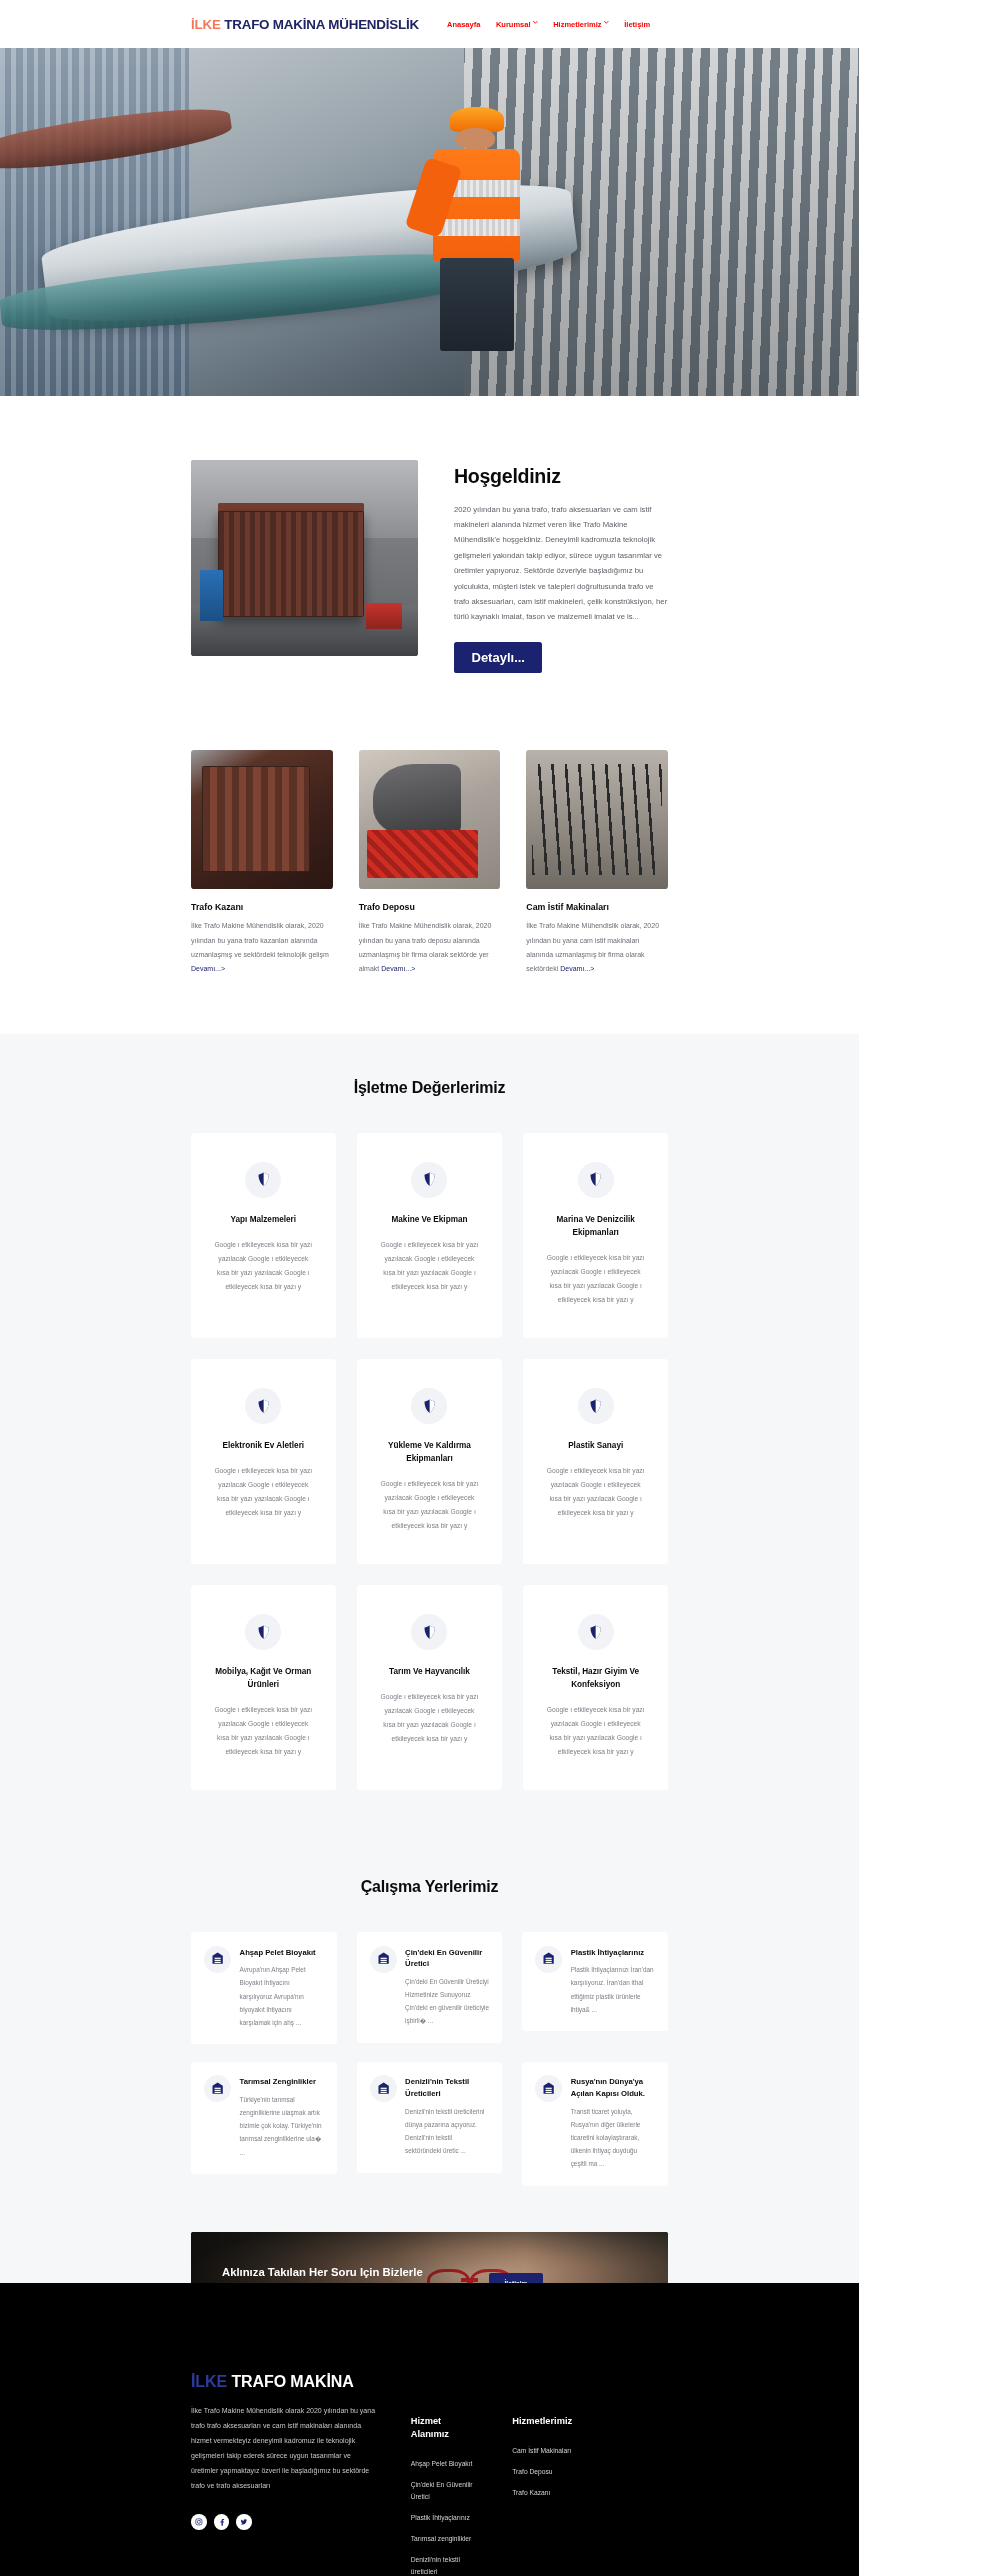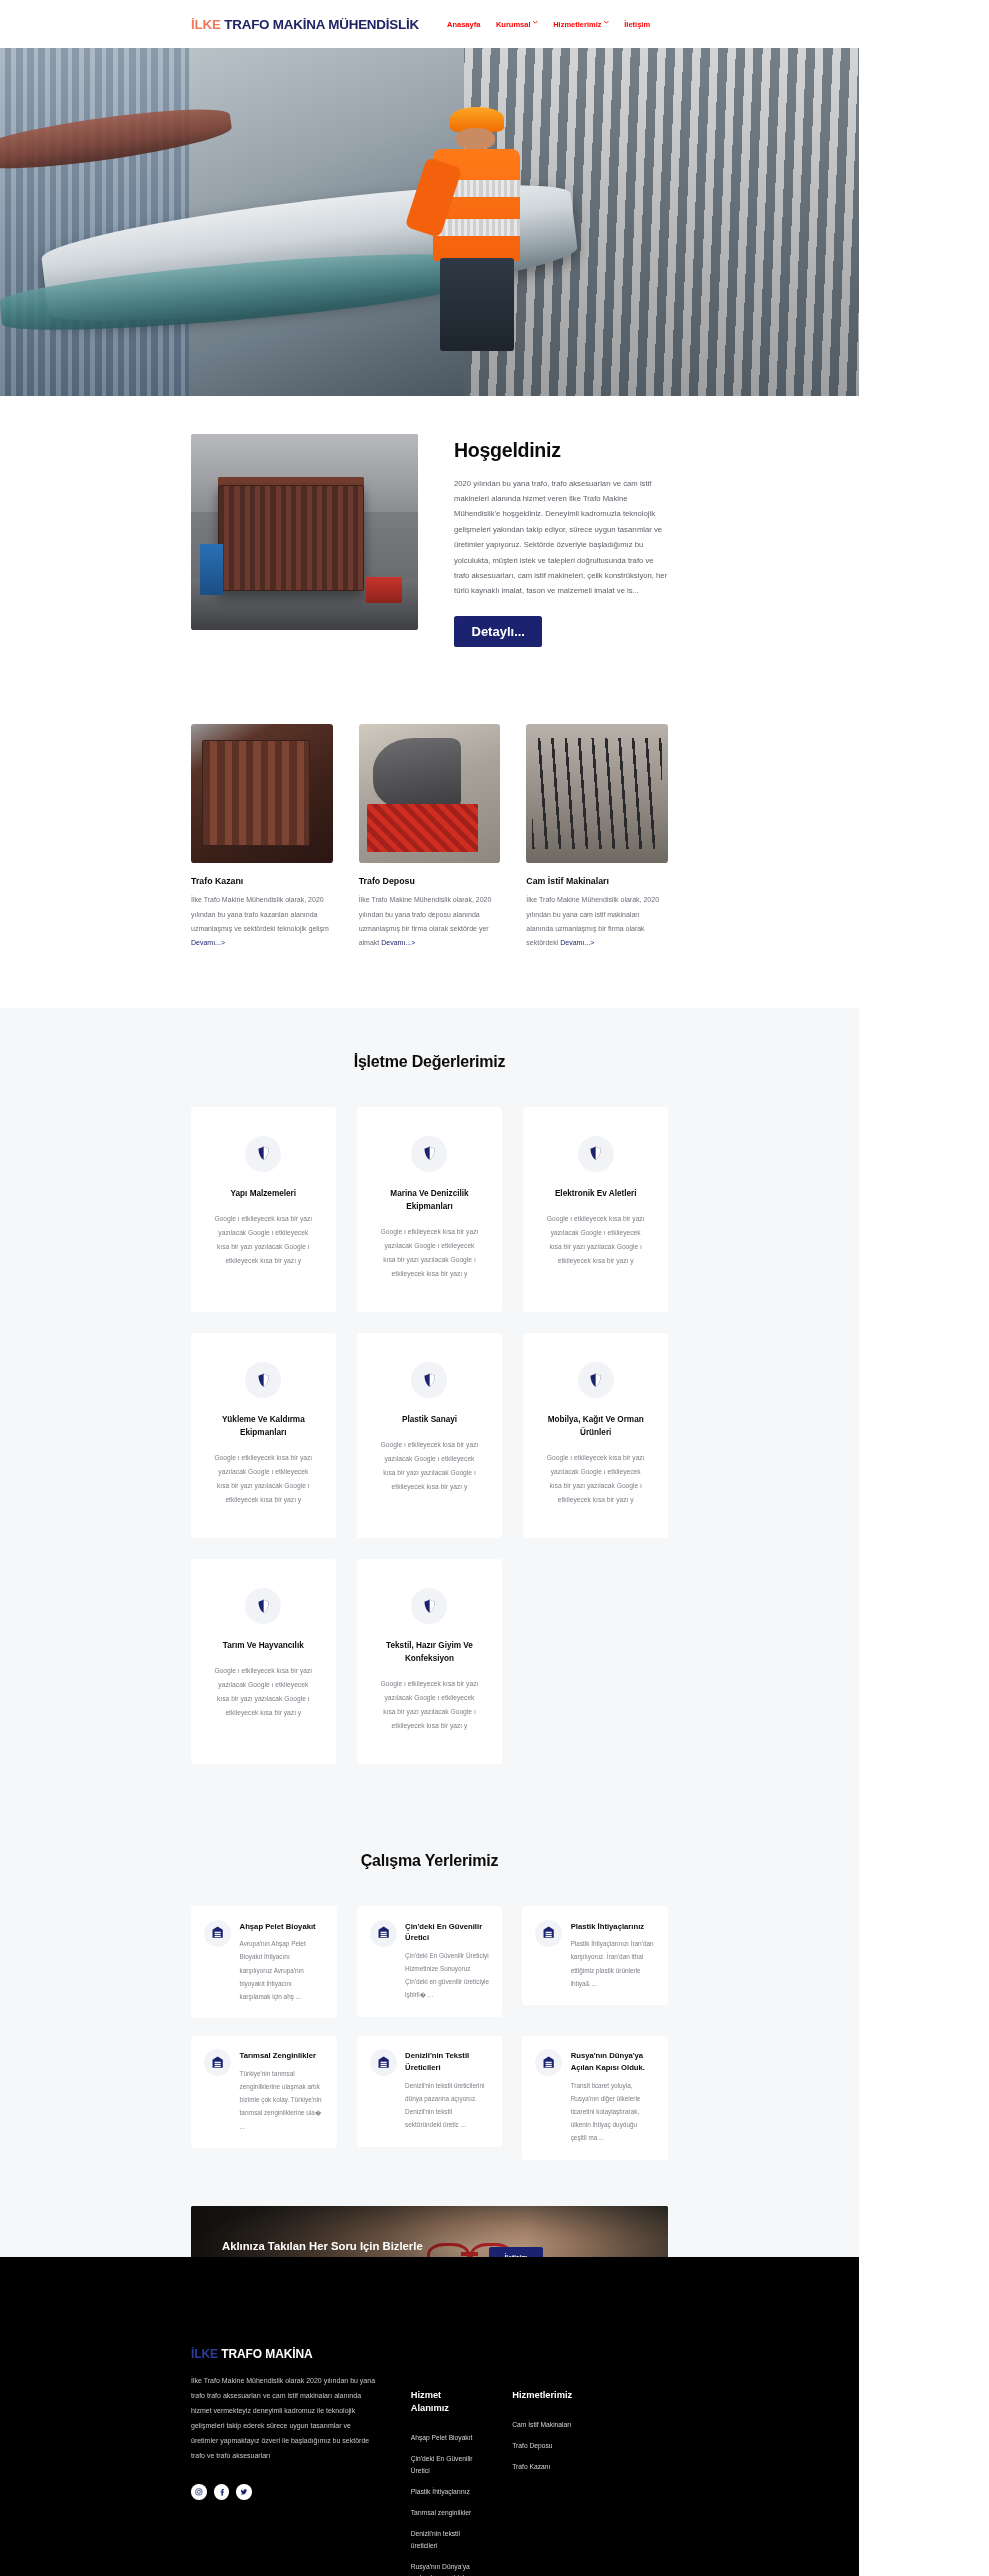--- a/index.html
+++ b/index.html
@@ -134,21 +134,21 @@
   }
   .worker-arm {
     position:absolute; left:-10%; top:22%; width:36%; height:30%;
     background:#f4610c;
     border-radius:7.2px;
     transform:rotate(18deg);
   }
 
   
   .welcome {
-    padding:38px 191px 77px 191px;
+    padding:64px 191px 77px 191px;
     display:flex;
     gap:36px;
     background:#fff;
     justify-content:flex-end;
   }
   .welcome-photo {
     width:227px; height:196px; flex:0 0 227px;
     border-radius:3.1px;
     overflow:hidden;
     position:relative;
@@ -373,21 +373,21 @@
     position:relative;
     margin-top:-52px;
     padding-top:90px;
   }
   .footer-cols {
     display:flex;
     gap:31px;
   }
   .f-about { width:206px; }
   .footer-logo {
-    font-size:12px; font-weight:700; color:#ffffff; margin:0 0 12.4px 0;
+    font-size:16px; font-weight:700; color:#ffffff; margin:0 0 12.4px 0;
     letter-spacing:-0.1px;
   }
   .footer-logo .accent { color:#2b3c9e; }
   .footer-about-text {
     font-size:7px; line-height:2.15; color:#c6c7ca; margin:0 0 20.6px 0;
   }
   .socials { display:flex; gap:7.2px; }
   .social {
     width:15.5px; height:15.5px; border-radius:50%;
     background:#ffffff;
@@ -527,20 +527,32 @@
             <svg width="11.3" height="14.4" viewBox="0 0 22 28">
                 <path d="M11 1 C16 4 20 5 21 5 C21 15 17 23 11 27 C5 23 1 15 1 5 C2 5 6 4 11 1 Z" fill="#1b2270"></path>
                 <path d="M11 1 C16 4 20 5 21 5 C21 15 17 23 11 27 Z" fill="#ffffff"></path>
               </svg>
           </span>
         </div>
         <h3 class="value-title">Yapı Malzemeleri</h3>
         <p class="value-text">Google ı etkileyecek kısa bir yazı yazılacak Google ı etkileyecek kısa bir yazı yazılacak Google ı etkileyecek kısa bir yazı y</p>
       </div>
 
+      <div class="value-card">
+        <div class="value-icon-wrap">
+          <span class="value-icon">
+            <svg width="11.3" height="14.4" viewBox="0 0 22 28">
+                <path d="M11 1 C16 4 20 5 21 5 C21 15 17 23 11 27 C5 23 1 15 1 5 C2 5 6 4 11 1 Z" fill="#1b2270"></path>
+                <path d="M11 1 C16 4 20 5 21 5 C21 15 17 23 11 27 Z" fill="#ffffff"></path>
+              </svg>
+          </span>
+        </div>
+        <h3 class="value-title">Makine Ve Ekipman</h3>
+        <p class="value-text">Google ı etkileyecek kısa bir yazı yazılacak Google ı etkileyecek kısa bir yazı yazılacak Google ı etkileyecek kısa bir yazı y</p>
+      </div>
 
       <div class="value-card">
         <div class="value-icon-wrap">
           <span class="value-icon">
             <svg width="11.3" height="14.4" viewBox="0 0 22 28">
                 <path d="M11 1 C16 4 20 5 21 5 C21 15 17 23 11 27 C5 23 1 15 1 5 C2 5 6 4 11 1 Z" fill="#1b2270"></path>
                 <path d="M11 1 C16 4 20 5 21 5 C21 15 17 23 11 27 Z" fill="#ffffff"></path>
               </svg>
           </span>
         </div>

